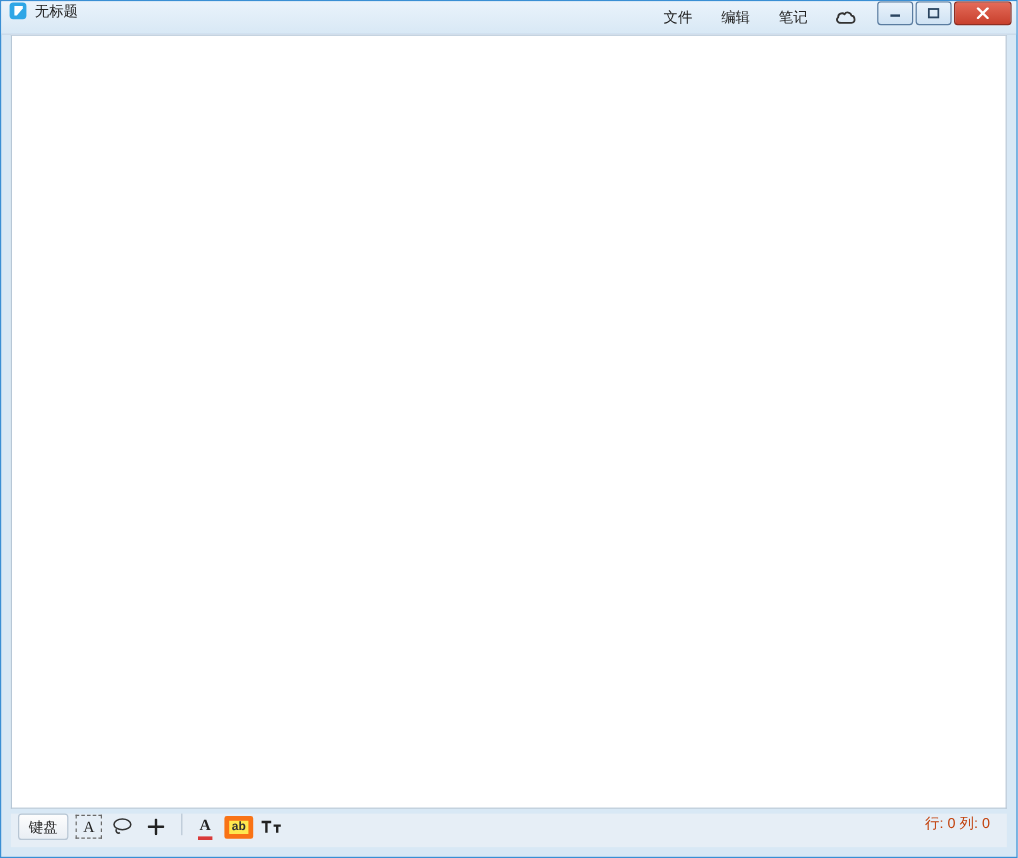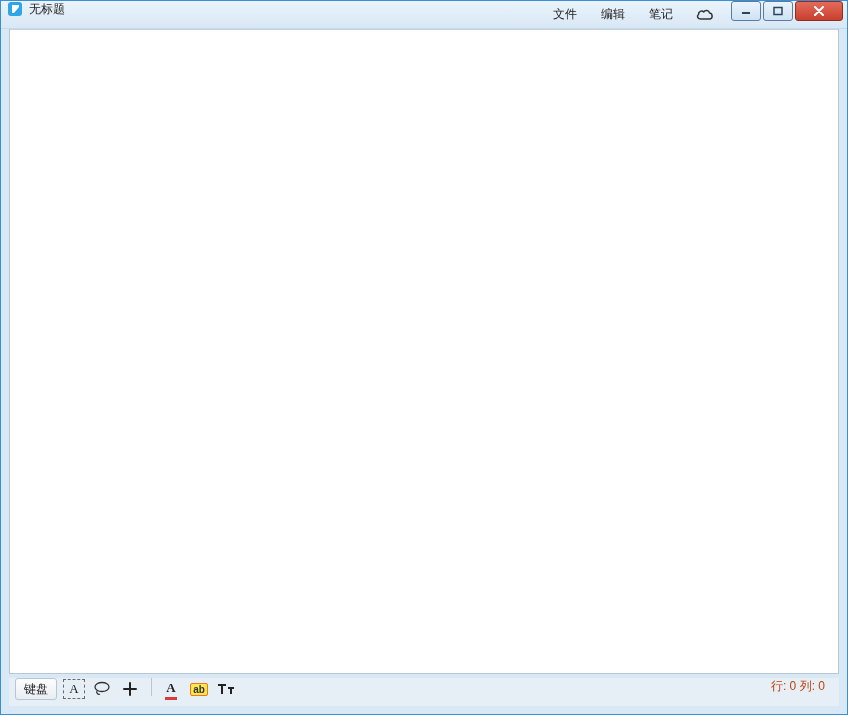--- a/index.html
+++ b/index.html
@@ -132,21 +132,21 @@
   }
   .underline-a::after {
     content: "";
     position: absolute;
     left: -1px; right: -1px; bottom: -1px;
     height: 3px;
     background: #d93a3a;
   }
   .hl-ab {
     background: #ffe94f;
-    border: 1px solid #f97316;
+    border: 4px solid #f97316;
     padding: 0 2px;
     font-size: 10px;
     font-weight: bold;
     color: #333;
     border-radius: 2px;
   }
   .status-text {
     margin-left: auto;
     font-size: 12px;
     color: #c2410c;

